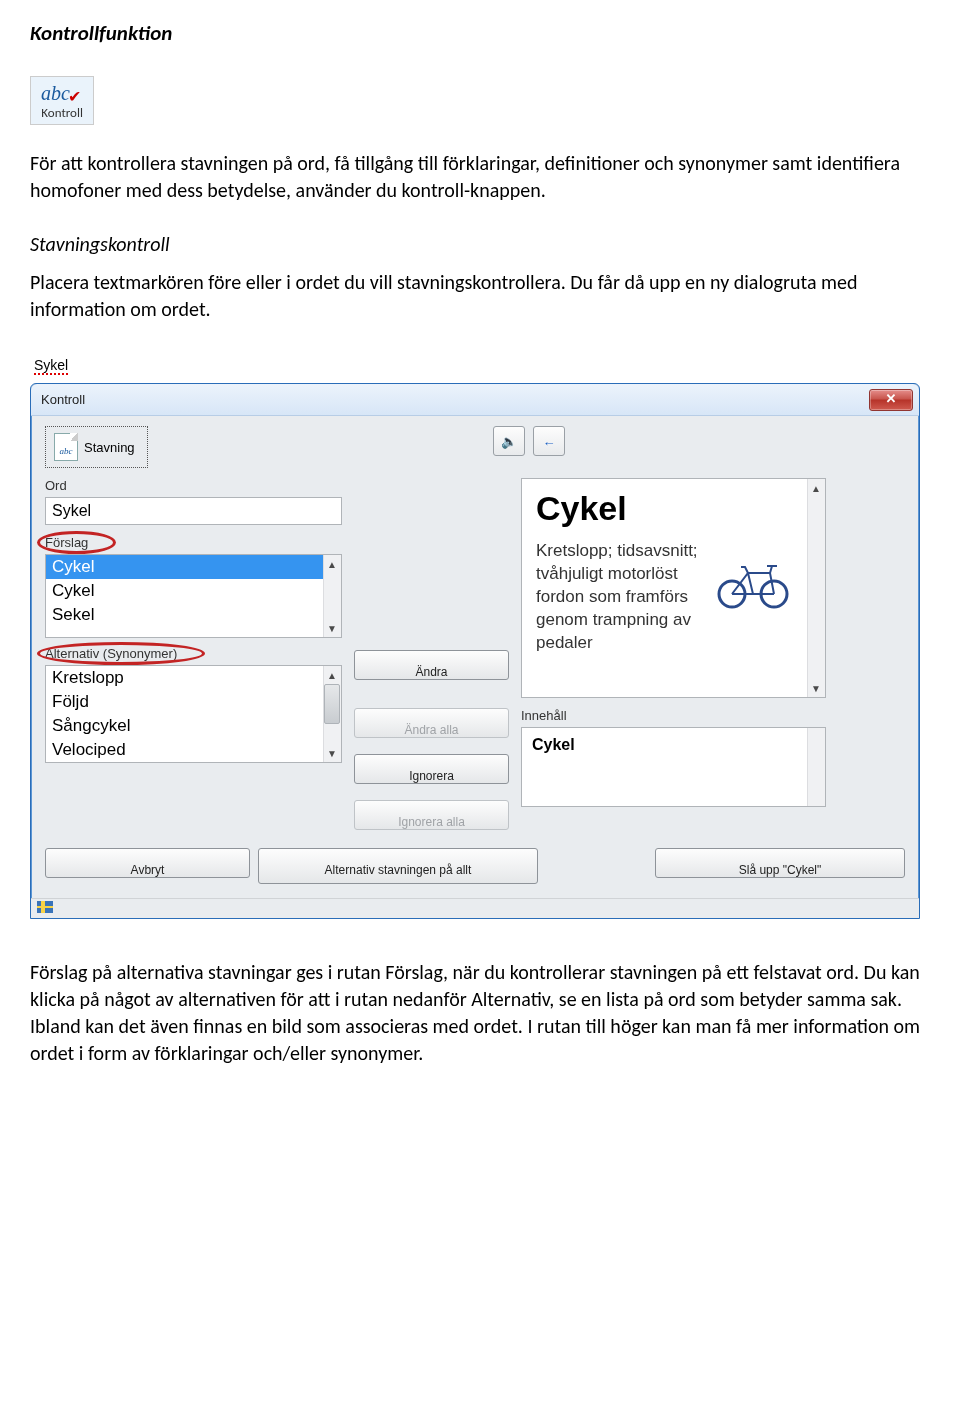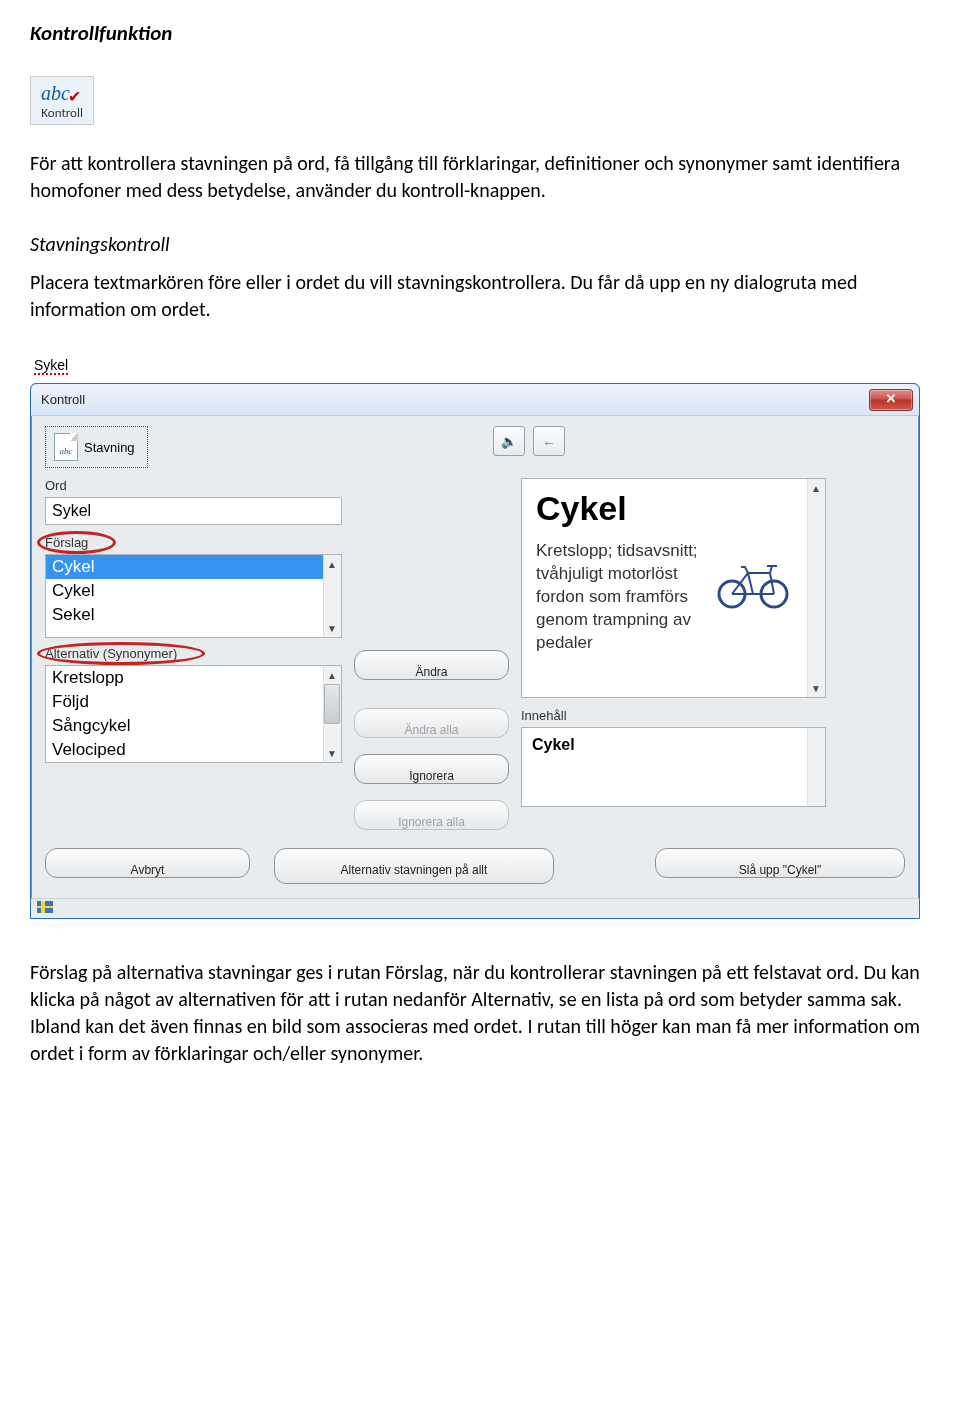--- a/index.html
+++ b/index.html
@@ -230,21 +230,21 @@
     background: linear-gradient(#e6e8ea, #c8ccd0);
     border: 1px solid #aeb3b8;
     border-radius: 2px;
   }
   .forslag-box { height: 84px; }
   .synonym-box { height: 98px; }
   .win-btn {
     height: 27px;
     background: linear-gradient(#fdfdfd, #e5e7e9);
     border: 1px solid #8e9399;
-    border-radius: 12px;
+    border-radius: 3px;
     font-size: 12px;
     color: #222;
     padding: 14px 8px;
   }
   .win-btn.disabled { color: #a0a3a7; border-color: #bfc3c7; }
   .right-panel {
     background: #fff;
     border: 1px solid #b0b4b8;
     height: 220px;
     padding: 10px 14px 6px 14px;
@@ -298,21 +298,21 @@
   }
   .innehall-box .scroll-track {
     position: absolute;
     right: 0; top: 0; bottom: 0; width: 18px;
     background: #f0f1f3;
     border-left: 1px solid #dcdde0;
   }
   .bottom-row {
     padding: 8px 14px 14px 14px;
     display: flex;
-    gap: 24px;
+    gap: 8px;
   }
   .bottom-row .win-btn { flex: 0 0 auto; }
   .bottom-row .win-btn.avbryt { width: 205px; }
   .bottom-row .win-btn.kontrollera { width: 280px; height: 36px; line-height: 1.2; }
   .bottom-row .spacer { flex: 1; }
   .bottom-row .win-btn.slaupp { width: 250px; }
   .status-strip {
     height: 20px;
     background: #e9ecef;
     border-top: 1px solid #d0d3d6;

